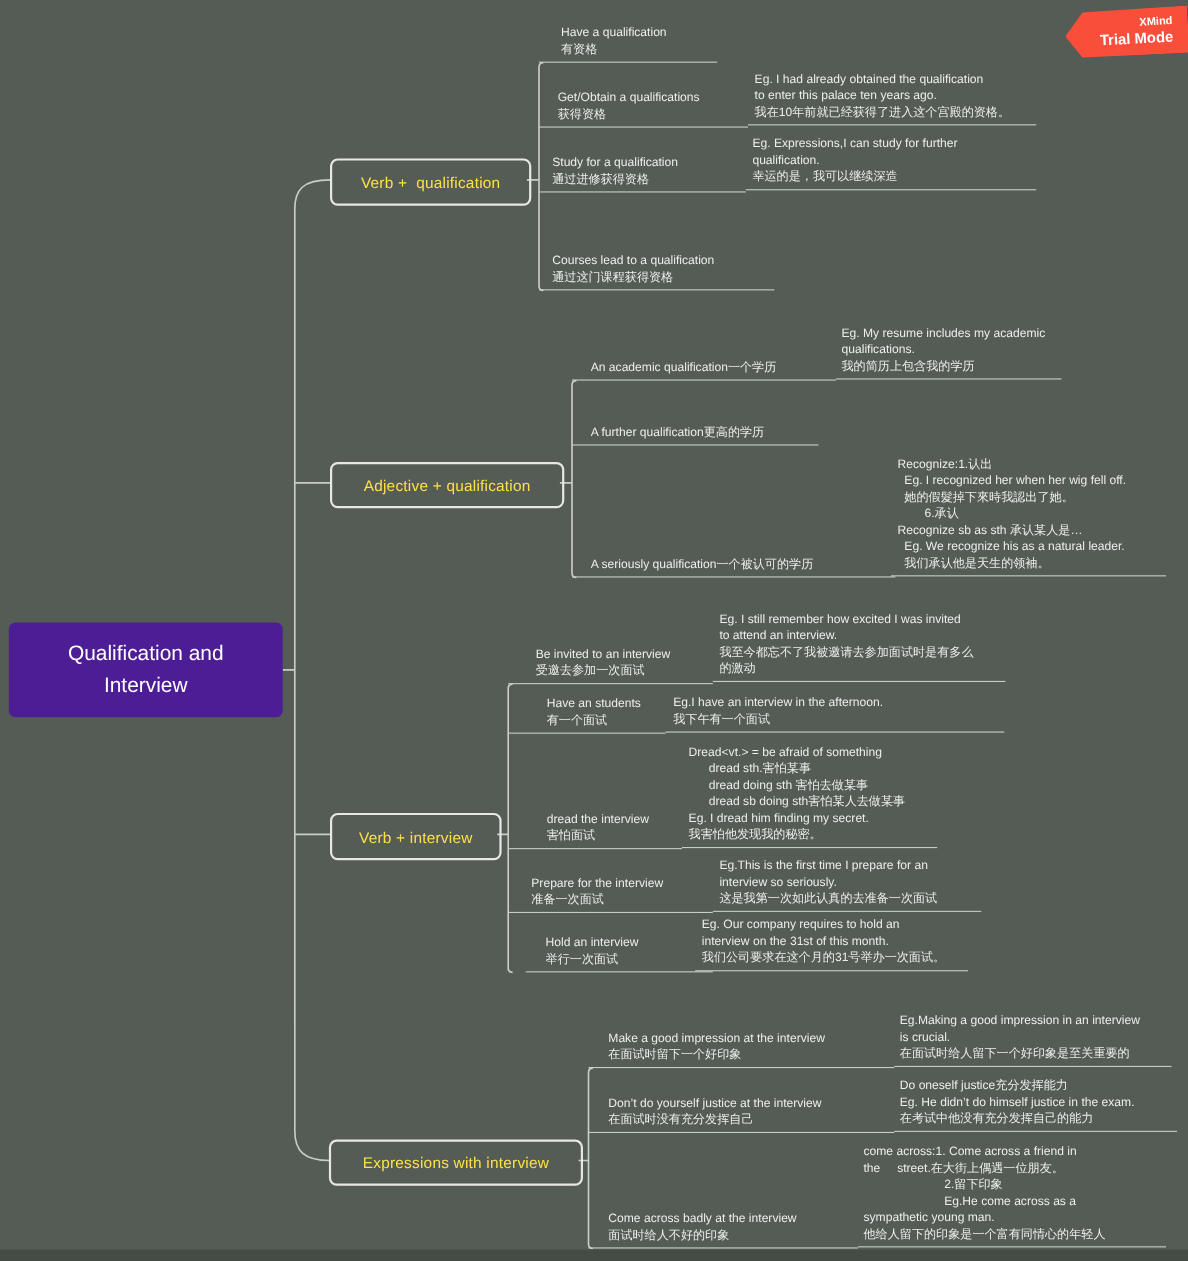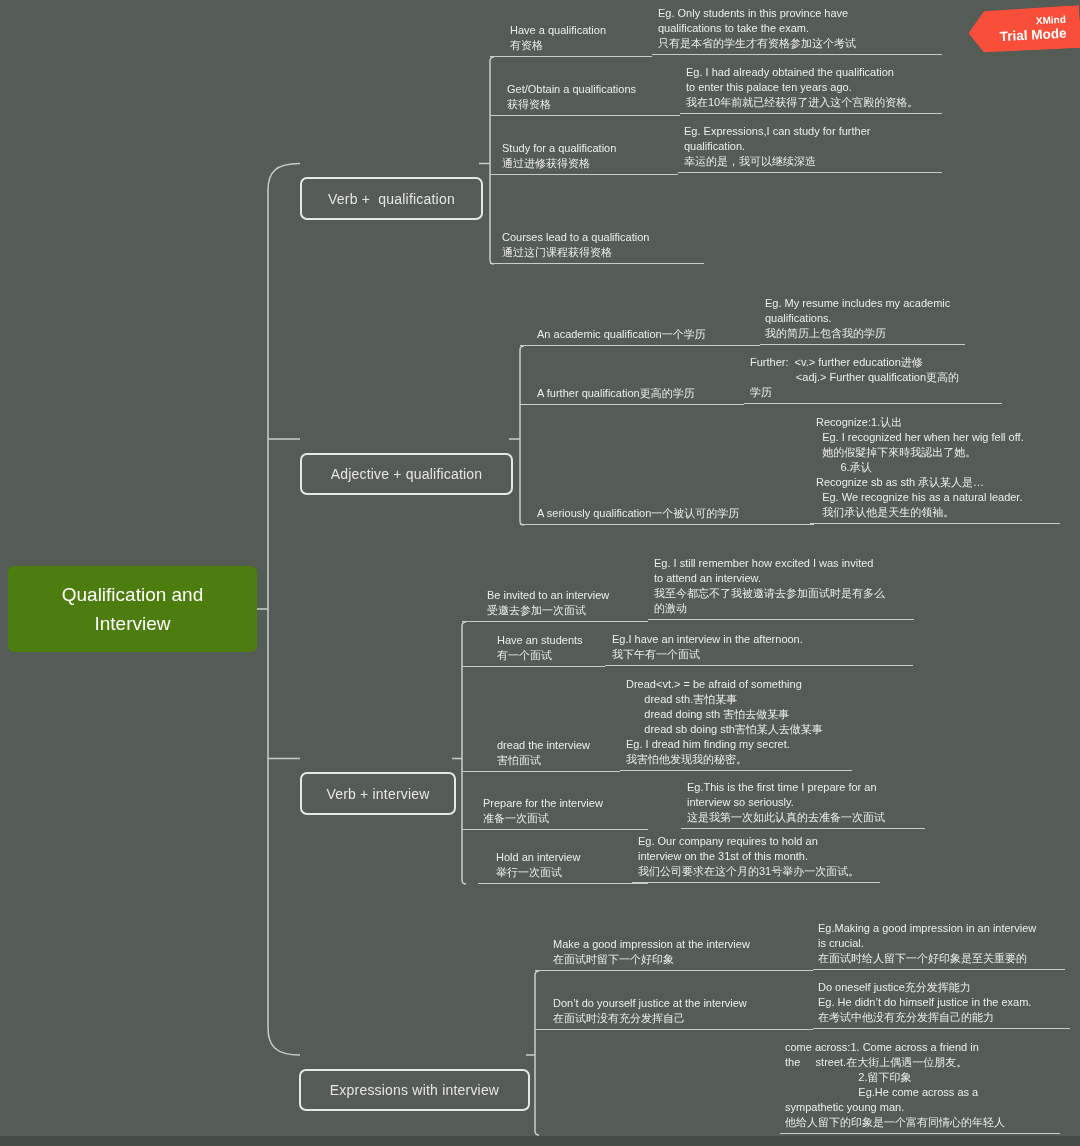--- a/index.html
+++ b/index.html
@@ -1,23 +1,23 @@
 <!DOCTYPE html>
 <html><head>
 <meta charset="utf-8">
 <style>
   html,body{margin:0;padding:0;background:#3a403b;}
   .canvas{position:relative;width:1080px;height:1146px;background:#545c55;overflow:hidden;
           font-family:"Liberation Sans","DejaVu Sans",sans-serif;}
   svg.links{position:absolute;left:0;top:0;width:1080px;height:1146px;}
-  .root{position:absolute;left:8px;top:566px;width:249px;height:86px;background:#4d7c0f;
+  .root{position:absolute;left:8px;top:566px;width:249px;height:86px;background:#4c1d95;
         border-radius:6px;color:#ffffff;font-size:19px;font-weight:500;display:flex;
         align-items:center;justify-content:center;text-align:center;white-space:pre-line;line-height:29px;}
-  .main{position:absolute;border:2px solid #e6e8e6;border-radius:7px;color:#e5e5e5;font-size:14px;
-        display:flex;align-items:center;justify-content:center;letter-spacing:.2px;white-space:pre;margin-top:33px;}
+  .main{position:absolute;border:2px solid #e6e8e6;border-radius:7px;color:#fde047;font-size:14px;
+        display:flex;align-items:center;justify-content:center;letter-spacing:.2px;white-space:pre;}
   .sub,.note{position:absolute;font-size:11px;line-height:15px;color:#eceeec;
         border-bottom:1.5px solid #c9cdc9;padding-bottom:3px;white-space:pre-wrap;}
   .badge{position:absolute;right:0;top:5px;width:112px;height:43px;background:#f94f3a;
         clip-path:polygon(0 52%,15% 3%,100% 0,100% 100%,13% 98%);
         transform:rotate(-3deg);transform-origin:100% 40%;
         display:flex;flex-direction:column;align-items:flex-end;justify-content:center;
         padding-right:14px;box-sizing:border-box;color:#ffffff;}
   .badge .l1{font-size:10px;font-weight:bold;line-height:13px;}
   .badge .l2{font-size:13.5px;font-weight:bold;line-height:16px;}
   .bottombar{position:absolute;left:0;right:0;bottom:0;height:10px;background:#454c46;}
@@ -43,23 +43,20 @@
   <div class="root">Qualification and
 Interview</div>
 
   <div class="main" style="left:300px;top:144px;width:179px;height:39px">Verb +  qualification</div>
   <div class="main" style="left:300px;top:420px;width:209px;height:38px">Adjective + qualification</div>
   <div class="main" style="left:300px;top:739px;width:152px;height:39px">Verb + interview</div>
   <div class="main" style="left:299px;top:1036px;width:227px;height:38px">Expressions with interview</div>
 
   <div class="sub" style="left:490px;top:23px;width:162px;padding-left:20px;box-sizing:border-box">Have a qualification
 有资格</div>
-  <div class="note" style="left:652px;top:6px;width:290px;padding-left:6px;box-sizing:border-box">Eg. Only students in this province have
-qualifications to take the exam.
-只有是本省的学生才有资格参加这个考试</div>
 
   <div class="sub" style="left:490px;top:82px;width:190px;padding-left:17px;box-sizing:border-box">Get/Obtain a qualifications
 获得资格</div>
   <div class="note" style="left:680px;top:65px;width:262px;padding-left:6px;box-sizing:border-box">Eg. I had already obtained the qualification
 to enter this palace ten years ago.
 我在10年前就已经获得了进入这个宫殿的资格。</div>
 
   <div class="sub" style="left:490px;top:141px;width:188px;padding-left:12px;box-sizing:border-box">Study for a qualification
 通过进修获得资格</div>
   <div class="note" style="left:678px;top:124px;width:264px;padding-left:6px;box-sizing:border-box">Eg. Expressions,I can study for further
@@ -68,23 +65,20 @@
 
   <div class="sub" style="left:490px;top:230px;width:214px;padding-left:12px;box-sizing:border-box">Courses lead to a qualification
 通过这门课程获得资格</div>
 
   <div class="sub" style="left:520px;top:327px;width:240px;padding-left:17px;box-sizing:border-box">An academic qualification一个学历</div>
   <div class="note" style="left:760px;top:296px;width:205px;padding-left:5px;box-sizing:border-box">Eg. My resume includes my academic
 qualifications.
 我的简历上包含我的学历</div>
 
   <div class="sub" style="left:520px;top:386px;width:224px;padding-left:17px;box-sizing:border-box">A further qualification更高的学历</div>
-  <div class="note" style="left:744px;top:355px;width:258px;padding-left:6px;box-sizing:border-box">Further:  &lt;v.&gt; further education进修
-               &lt;adj.&gt; Further qualification更高的
-学历</div>
 
   <div class="sub" style="left:520px;top:506px;width:294px;padding-left:17px;box-sizing:border-box">A seriously qualification一个被认可的学历</div>
   <div class="note" style="left:810px;top:415px;width:250px;padding-left:6px;box-sizing:border-box">Recognize:1.认出
   Eg. I recognized her when her wig fell off.
   她的假髮掉下來時我認出了她。
         6.承认
 Recognize sb as sth 承认某人是…
   Eg. We recognize his as a natural leader.
   我们承认他是天生的领袖。</div>
 
@@ -104,21 +98,21 @@
 害怕面试</div>
   <div class="note" style="left:620px;top:677px;width:232px;padding-left:6px;box-sizing:border-box">Dread&lt;vt.&gt; = be afraid of something
       dread sth.害怕某事
       dread doing sth 害怕去做某事
       dread sb doing sth害怕某人去做某事
 Eg. I dread him finding my secret.
 我害怕他发现我的秘密。</div>
 
   <div class="sub" style="left:462px;top:796px;width:186px;padding-left:21px;box-sizing:border-box">Prepare for the interview
 准备一次面试</div>
-  <div class="note" style="left:681px;top:780px;width:244px;padding-left:6px;box-sizing:border-box">Eg.This is the first time I prepare for an
+  <div class="note" style="left:648px;top:780px;width:244px;padding-left:6px;box-sizing:border-box">Eg.This is the first time I prepare for an
 interview so seriously.
 这是我第一次如此认真的去准备一次面试</div>
 
   <div class="sub" style="left:478px;top:850px;width:170px;padding-left:18px;box-sizing:border-box">Hold an interview
 举行一次面试</div>
   <div class="note" style="left:632px;top:834px;width:248px;padding-left:6px;box-sizing:border-box">Eg. Our company requires to hold an
 interview on the 31st of this month.
 我们公司要求在这个月的31号举办一次面试。</div>
 
   <div class="sub" style="left:535px;top:937px;width:278px;padding-left:18px;box-sizing:border-box">Make a good impression at the interview
@@ -126,20 +120,22 @@
   <div class="note" style="left:813px;top:921px;width:252px;padding-left:5px;box-sizing:border-box">Eg.Making a good impression in an interview
 is crucial.
 在面试时给人留下一个好印象是至关重要的</div>
 
   <div class="sub" style="left:535px;top:996px;width:278px;padding-left:18px;box-sizing:border-box">Don’t do yourself justice at the interview
 在面试时没有充分发挥自己</div>
   <div class="note" style="left:813px;top:980px;width:257px;padding-left:5px;box-sizing:border-box">Do oneself justice充分发挥能力
 Eg. He didn’t do himself justice in the exam.
 在考试中他没有充分发挥自己的能力</div>
 
+  <div class="sub" style="left:535px;top:1101px;width:245px;padding-left:18px;box-sizing:border-box">Come across badly at the interview
+面试时给人不好的印象</div>
   <div class="note" style="left:780px;top:1040px;width:280px;padding-left:5px;box-sizing:border-box">come across:1. Come across a friend in
 the     street.在大街上偶遇一位朋友。
                         2.留下印象
                         Eg.He come across as a
 sympathetic young man.
 他给人留下的印象是一个富有同情心的年轻人</div>
 
   <div class="badge">
     <div class="l1">XMind</div>
     <div class="l2">Trial Mode</div>

